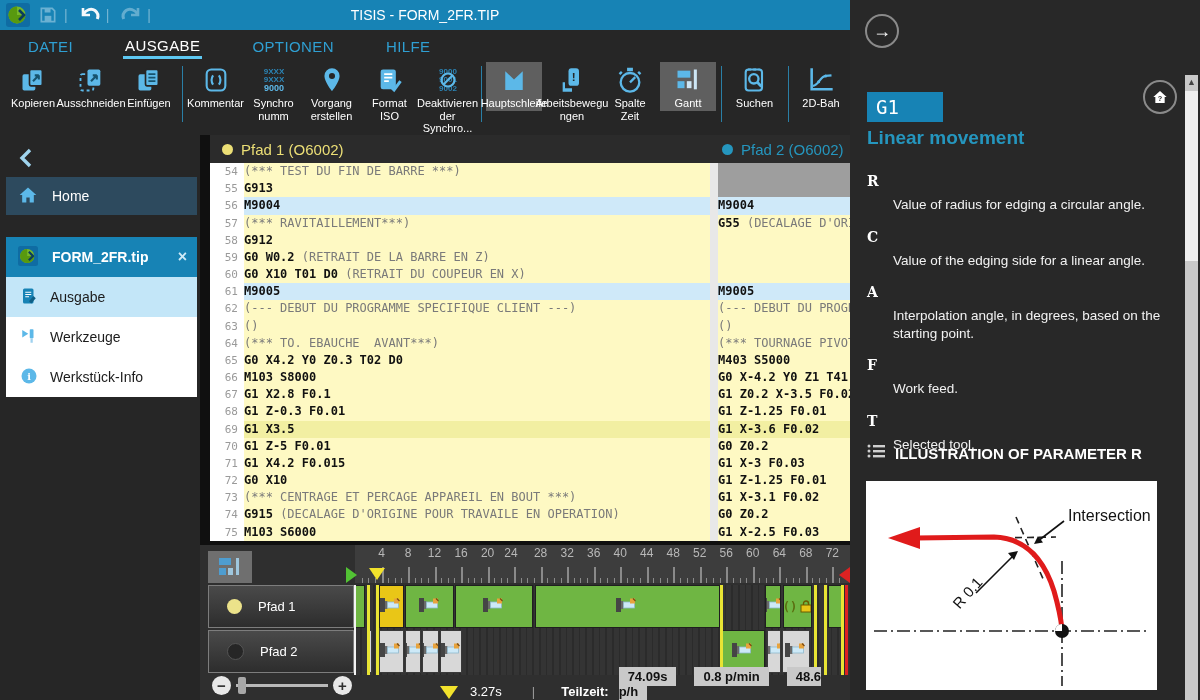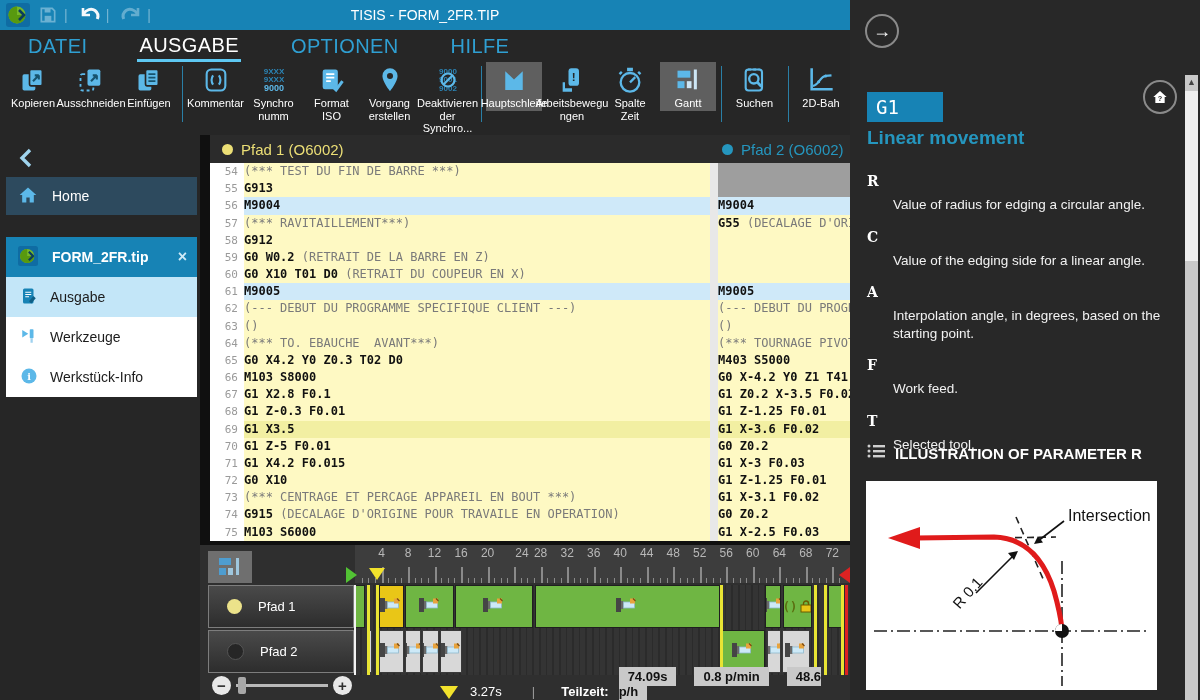--- a/index.html
+++ b/index.html
@@ -6,21 +6,21 @@
   #app{position:relative;width:1200px;height:700px;overflow:hidden;background:#141414;
        font-family:"Liberation Sans",sans-serif;-webkit-font-smoothing:antialiased;}
   
   #titlebar{position:absolute;left:0;top:0;width:850px;height:30px;background:var(--accent);display:flex;align-items:center;}
   #titlebar .tsepv{color:rgba(255,255,255,.4);margin:0 4px;font-size:14px;}
   #wintitle{position:absolute;left:0;width:850px;text-align:center;color:#fff;font-size:14px;pointer-events:none;}
   .tbicon{width:24px;height:24px;margin-left:6px;display:flex;align-items:center;justify-content:center;}
   
   #ribbon{position:absolute;left:0;top:30px;width:850px;height:105px;background:#262626;}
   #tabs{display:flex;gap:48px;padding-left:26px;height:32px;align-items:center;}
-  .tab{color:#2f9fd2;font-size:20px;letter-spacing:.4px;cursor:default;padding:4px 2px;}
+  .tab{color:#2f9fd2;font-size:15px;letter-spacing:.4px;cursor:default;padding:4px 2px;}
   .tab.active{color:#fff;border-bottom:3px solid #5ec8f2;padding-bottom:2px;}
   #toolbar{display:flex;align-items:flex-start;height:70px;padding-left:4px;}
   .tbtn{display:flex;flex-direction:column;align-items:center;min-width:46px;padding:2px 5px 1px;margin:0 1px;}
   .tbtn.active{background:#5f5f5f;}
   .tbtn .ticon{height:32px;display:flex;align-items:center;justify-content:center;}
   .tbtn .tlabel{color:#fff;font-size:11px;line-height:1.15;text-align:center;white-space:pre-line;margin-top:1px;}
   .tsep{width:1px;height:56px;background:#2a7fa6;margin:4px 4px 0;}
   
   #sidebar{position:absolute;left:0;top:135px;width:200px;height:565px;background:#262626;}
   #backbtn{margin:10px 0 4px 14px;width:26px;height:26px;}
@@ -203,36 +203,36 @@
               <text x="15" y="16" font-size="8" font-weight="bold" fill="#2b84b5" text-anchor="middle" font-family="Liberation Sans,sans-serif">9XXX</text>
               <text x="15" y="25" font-size="9" font-weight="bold" fill="#5cb8e8" text-anchor="middle" font-family="Liberation Sans,sans-serif">9000</text>
             </svg>
           </div>
           <div class="tlabel">Synchro
 numm</div>
         </div>
         <div class="tbtn">
           <div class="ticon">
             <svg width="28" height="28" viewBox="0 0 24 24">
+              <path d="M12 2 a6.5 6.5 0 0 1 6.5 6.5 C18.5 13.5 12 21.5 12 21.5 S5.5 13.5 5.5 8.5 A6.5 6.5 0 0 1 12 2 Z" fill="#5cb8e8"></path>
+              <circle cx="12" cy="8.5" r="2.6" fill="#262626"></circle>
+            </svg>
+          </div>
+          <div class="tlabel">Vorgang
+erstellen</div>
+        </div>
+        <div class="tbtn">
+          <div class="ticon">
+            <svg width="28" height="28" viewBox="0 0 24 24">
               <rect x="4" y="3" width="13" height="17" rx="2" fill="#5cb8e8"></rect>
               <path d="M7 7 h7 M7 10 h7 M7 13 h4" stroke="#fff" stroke-width="1.6"></path>
               <path d="M12 17 l3.5 3.5 L21 13" stroke="#5cb8e8" stroke-width="2.6" fill="none"></path>
             </svg>
           </div>
           <div class="tlabel">Format ISO</div>
-        </div>
-        <div class="tbtn">
-          <div class="ticon">
-            <svg width="28" height="28" viewBox="0 0 24 24">
-              <path d="M12 2 a6.5 6.5 0 0 1 6.5 6.5 C18.5 13.5 12 21.5 12 21.5 S5.5 13.5 5.5 8.5 A6.5 6.5 0 0 1 12 2 Z" fill="#5cb8e8"></path>
-              <circle cx="12" cy="8.5" r="2.6" fill="#262626"></circle>
-            </svg>
-          </div>
-          <div class="tlabel">Vorgang
-erstellen</div>
         </div>
         <div class="tbtn">
           <div class="ticon">
             <svg width="30" height="28" viewBox="0 0 30 28">
               <text x="15" y="8" font-size="8" font-weight="bold" fill="#2b84b5" text-anchor="middle" font-family="Liberation Sans,sans-serif">9000</text>
               <text x="15" y="16" font-size="8" font-weight="bold" fill="#2b84b5" text-anchor="middle" font-family="Liberation Sans,sans-serif">9001</text>
               <text x="15" y="25" font-size="8" font-weight="bold" fill="#2b84b5" text-anchor="middle" font-family="Liberation Sans,sans-serif">9002</text>
               <circle cx="15" cy="14" r="6.5" fill="none" stroke="#5cb8e8" stroke-width="2.2"></circle>
               <line x1="10.5" y1="18.5" x2="19.5" y2="9.5" stroke="#5cb8e8" stroke-width="2.2"></line>
             </svg>
@@ -503,21 +503,21 @@
         <div class="rtick minor" style="left: 457.47px;"></div>
         <div class="rtick minor" style="left: 464.1px;"></div>
         <div class="rtick minor" style="left: 470.73px;"></div>
         <div class="rtick major" style="left: 477.36px;"></div>
         <div class="rtick minor" style="left: 483.99px;"></div>
         <div class="rlabel" style="left: 26.52px;">4</div>
         <div class="rlabel" style="left: 53.04px;">8</div>
         <div class="rlabel" style="left: 79.56px;">12</div>
         <div class="rlabel" style="left: 106.08px;">16</div>
         <div class="rlabel" style="left: 132.6px;">20</div>
-        <div class="rlabel" style="left: 167px;">24</div>
+        <div class="rlabel" style="left: 156px;">24</div>
         <div class="rlabel" style="left: 185.64px;">28</div>
         <div class="rlabel" style="left: 212.16px;">32</div>
         <div class="rlabel" style="left: 238.68px;">36</div>
         <div class="rlabel" style="left: 265.2px;">40</div>
         <div class="rlabel" style="left: 291.72px;">44</div>
         <div class="rlabel" style="left: 318.24px;">48</div>
         <div class="rlabel" style="left: 344.76px;">52</div>
         <div class="rlabel" style="left: 371.28px;">56</div>
         <div class="rlabel" style="left: 397.8px;">60</div>
         <div class="rlabel" style="left: 424.32px;">64</div>

